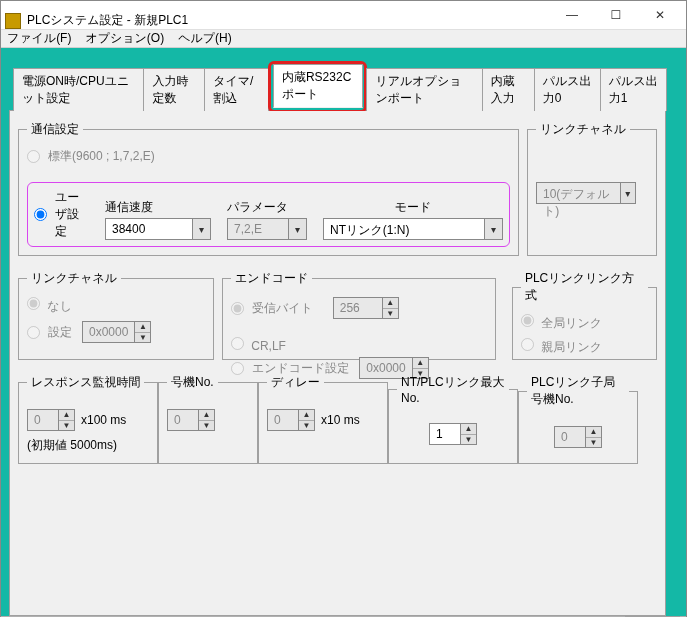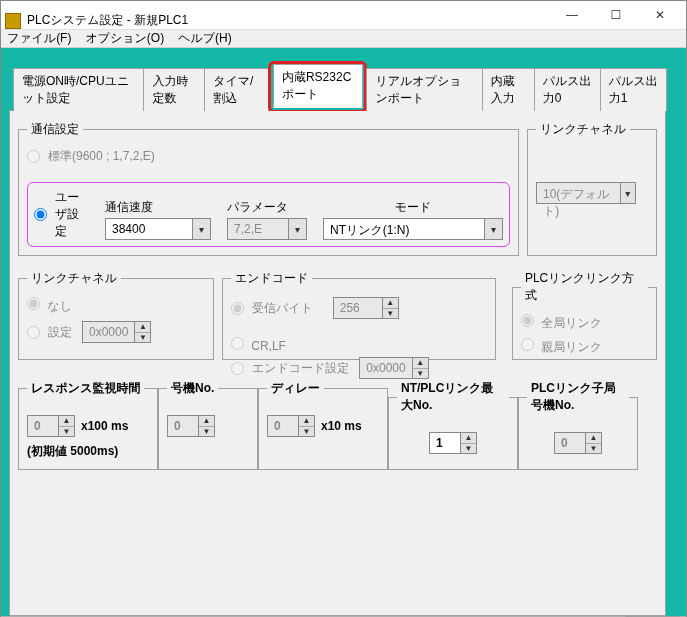--- a/index.html
+++ b/index.html
@@ -38,21 +38,21 @@
 .spin { display: inline-flex; border: 1px solid #888; background: #fff; height: 22px; }
 .spin.dis { background: #e8e8e8; color: #888; }
 .spin .val { padding: 3px 6px; min-width: 48px; text-align: left; }
 .spin .btns { width: 16px; border-left: 1px solid #888; display: flex; flex-direction: column; }
 .spin .btns div { flex: 1; background: #e2e2e2; display: flex; align-items: center; justify-content: center; font-size: 8px; color: #333; border-bottom: 1px solid #aaa; }
 .spin .btns div:last-child { border-bottom: none; }
 .row2 { display: flex; gap: 8px; margin-top: 14px; }
 .startcode { width: 200px; height: 90px; }
 .endcode { width: 280px; height: 90px; }
 .plclinkmode { width: 148px; height: 90px; }
-.row3 { display: flex; margin-top: 20px; font-weight: bold; }
+.row3 { display: flex; margin-top: 14px; }
 .small { height: 90px; }
 .respbox { width: 140px; }
 .unitbox { width: 100px; }
 .delaybox { width: 130px; }
 .ntplcbox { width: 130px; }
 .plcslavebox { width: 120px; }
 .statusbar { height: 22px; border-top: 1px solid #b0b0b0; background: #f0f0f0; display: flex; justify-content: flex-end; align-items: center; padding: 0 6px; gap: 2px; }
 .statusbar .cell { border: 1px solid #a0a0a0; padding: 2px 8px; background: #f0f0f0; }
 .gapfill { flex: 1; }
 .disabled-text { color: #888; }

